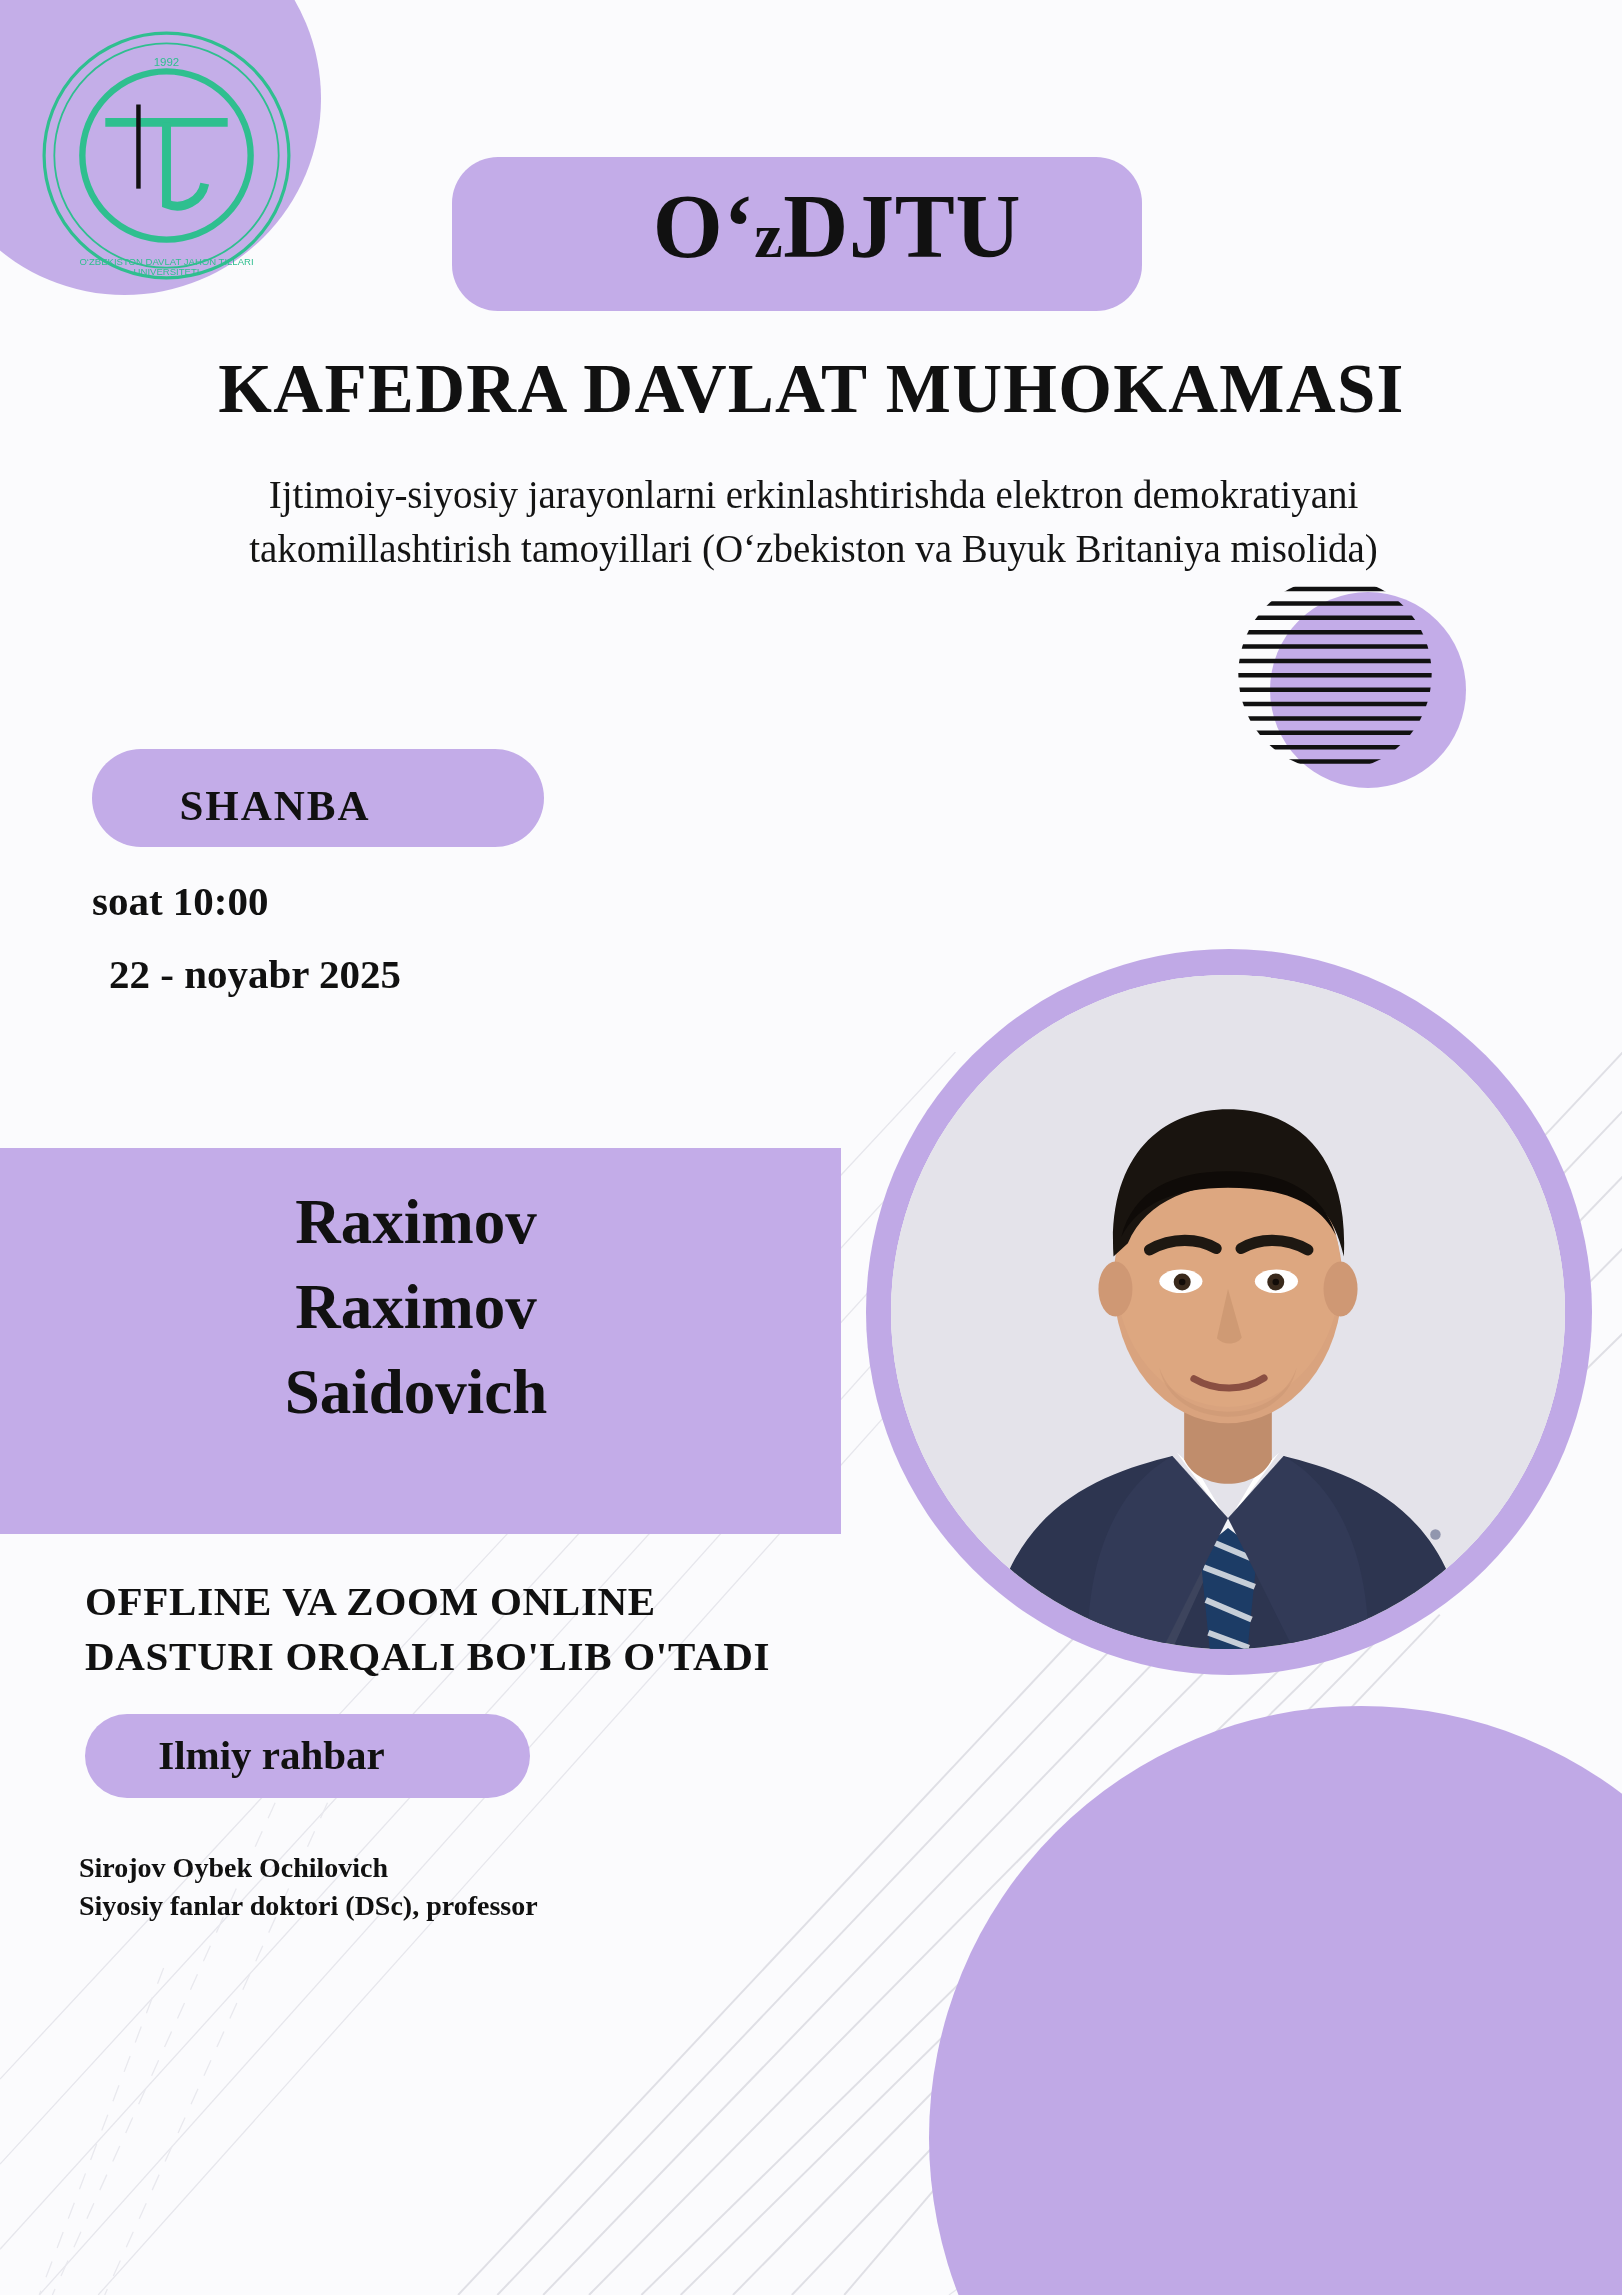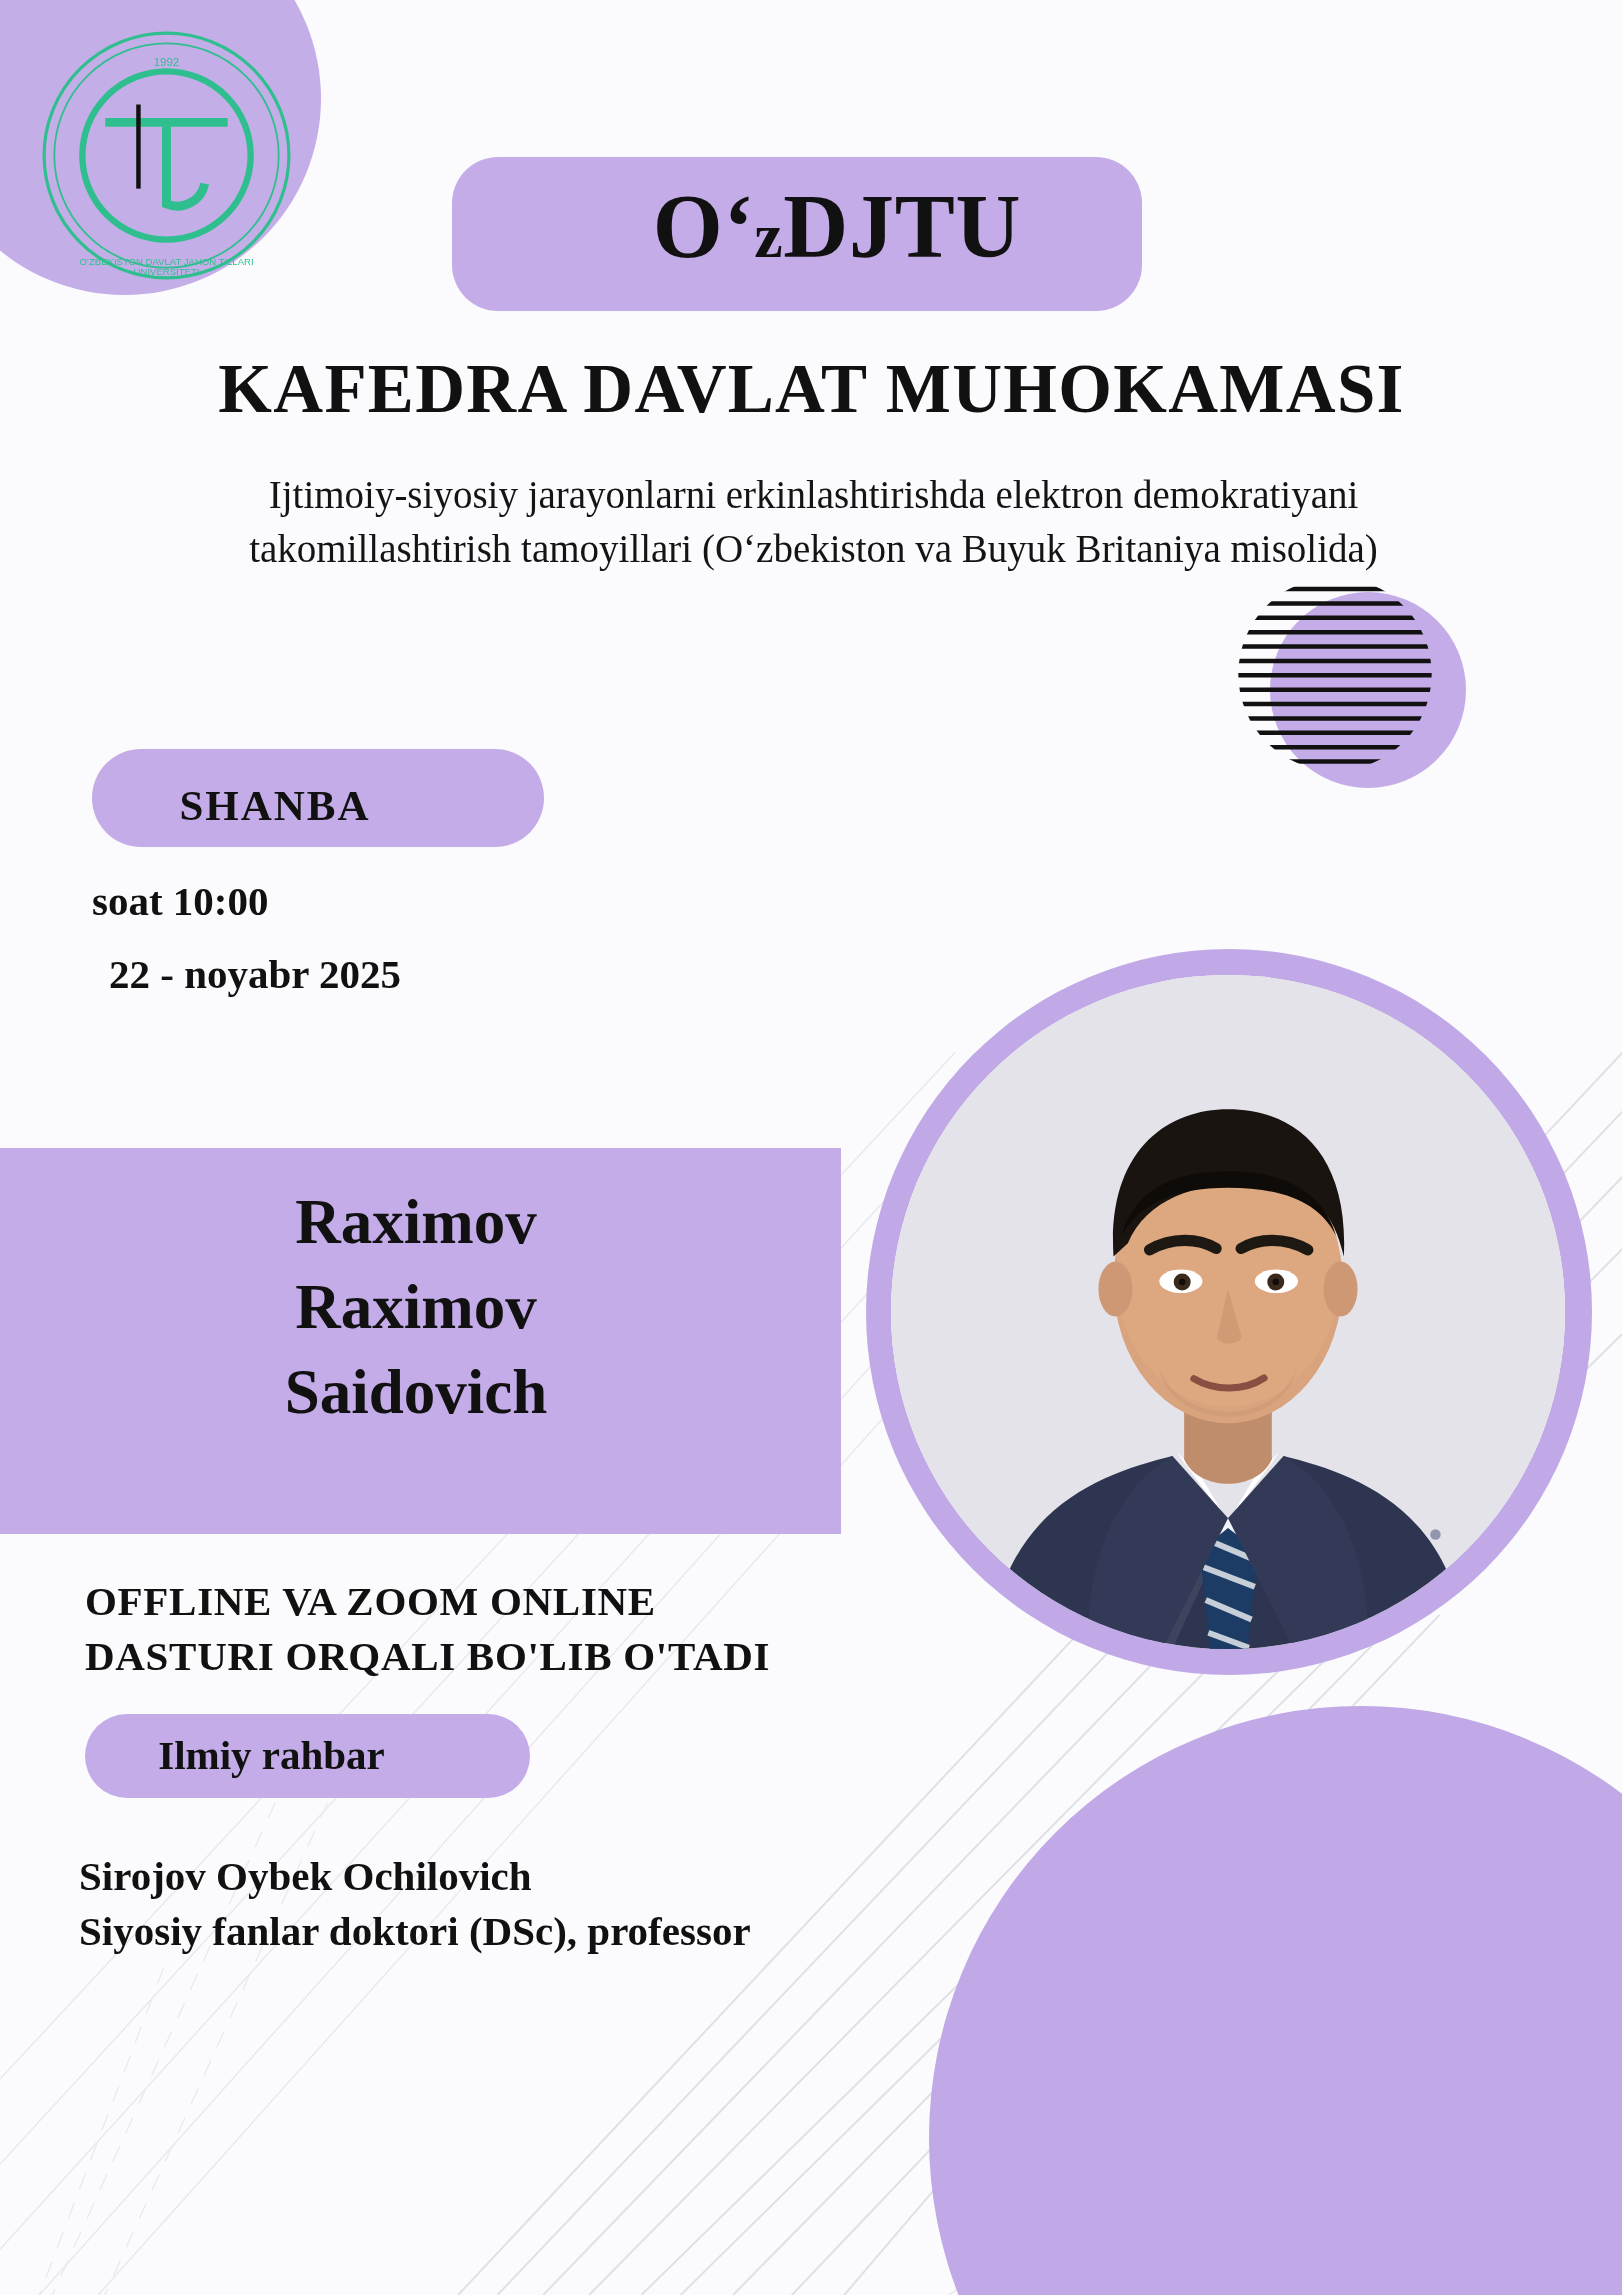--- a/index.html
+++ b/index.html
@@ -257,21 +257,21 @@
     text-align: center;
     font-size: 41px;
     font-weight: bold;
     color: #111;
     z-index: 3;
   }
   .advisor-name {
     position: absolute;
     left: 79px;
     top: 1849px;
-    font-size: 41px;
+    font-size: 28px;
     font-weight: bold;
     line-height: 1.35;
     color: #111;
     z-index: 3;
   }
 </style>
 </head>
 <body>
 
 <div class="bg-layer">

